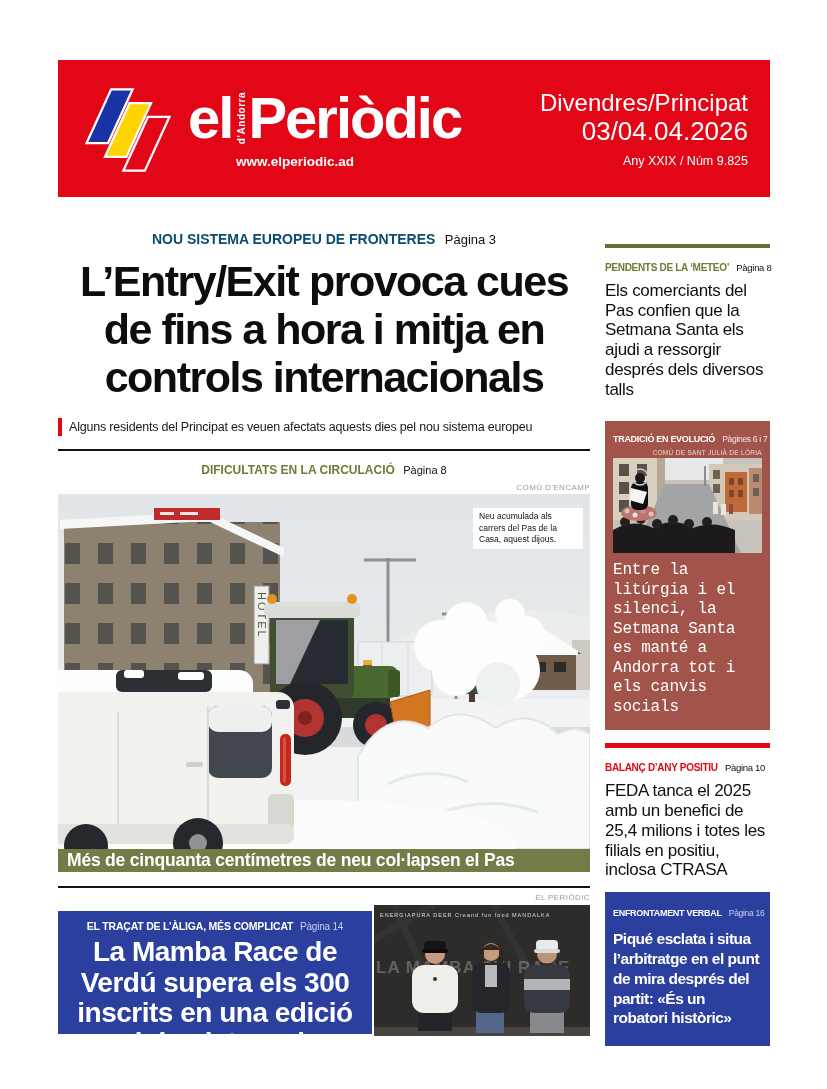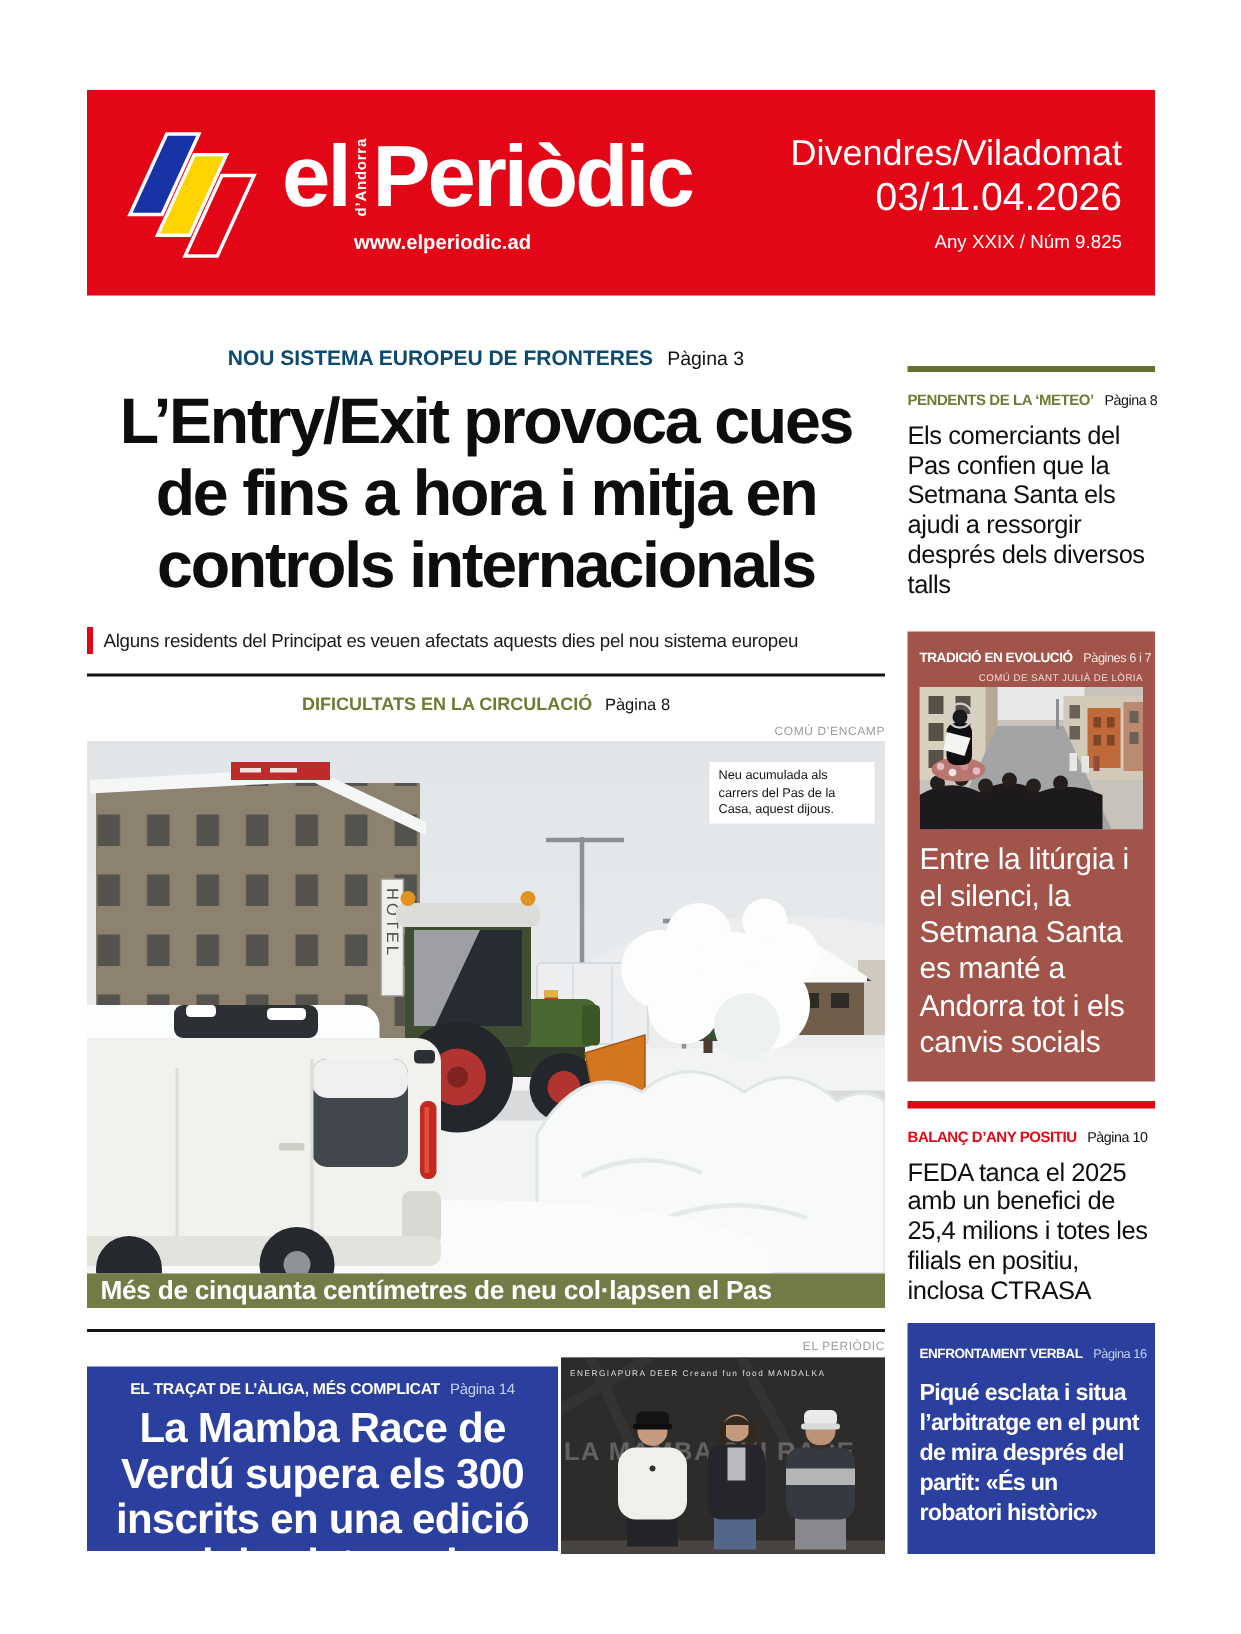--- a/index.html
+++ b/index.html
@@ -89,21 +89,21 @@
   }
   .tradicio-box{
     margin-top:22px;background:#a3544a;color:#fff;
     padding:7px 8px 13px;box-sizing:border-box;
   }
   .box-kicker{white-space:nowrap;letter-spacing:-.3px;}
   .box-kicker .k{font-weight:bold;font-size:9px;color:#fff;}
   .box-kicker .pg{font-size:8.5px;color:#f3e6e2;margin-left:3px;}
   .box-credit{font-size:6.5px;color:#ead9d3;text-align:right;letter-spacing:.3px;margin:3px 0 2px;text-transform:uppercase;}
   .tradicio-box svg{display:block;}
-  .box-headline{font-size:20px;line-height:1.22;margin-top:8px;letter-spacing:-.2px;}
+  .box-headline{font-size:16px;line-height:1.22;margin-top:8px;letter-spacing:-.2px;font-family:Liberation Mono, monospace;}
   .pique-box{
     margin-top:12px;background:#2b3f9e;color:#fff;
     padding:10px 8px 18px;box-sizing:border-box;
   }
   .pique-box .box-kicker .pg{color:#c7d0ee;}
   .pique-headline{font-size:15.5px;font-weight:bold;line-height:1.28;margin-top:9px;letter-spacing:-.5px;}
 </style>
 </head>
 <body>
 
@@ -117,22 +117,22 @@
     </svg>
     <div class="logo-block">
       <div class="logo-row">
         <span class="logo-el">el</span>
         <span class="logo-region">d’Andorra</span>
         <span class="logo-name">Periòdic</span>
       </div>
       <div class="logo-site">www.elperiodic.ad</div>
     </div>
     <div class="dateline">
-      <div class="day">Divendres/Viladomat</div>
-      <div class="date">03/11.04.2026</div>
+      <div class="day">Divendres/Principat</div>
+      <div class="date">03/04.04.2026</div>
       <div class="edition">Any XXIX / Núm 9.825</div>
     </div>
   </div>
 
   <div class="col-main">
 
     <div class="kicker-line">
       <span class="kicker-red">NOU SISTEMA EUROPEU DE FRONTERES</span>
       <span class="kicker-page">Pàgina 3</span>
     </div>

